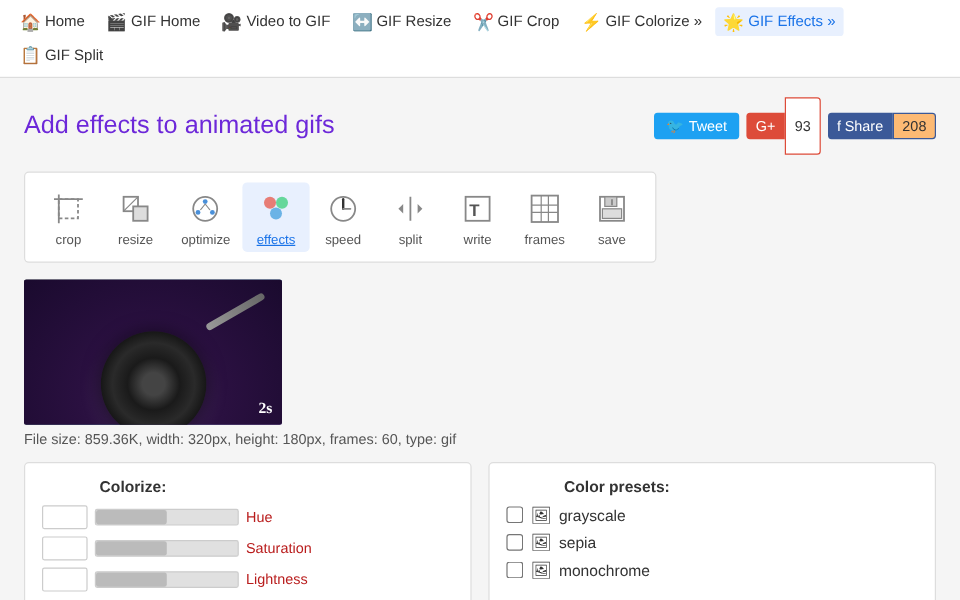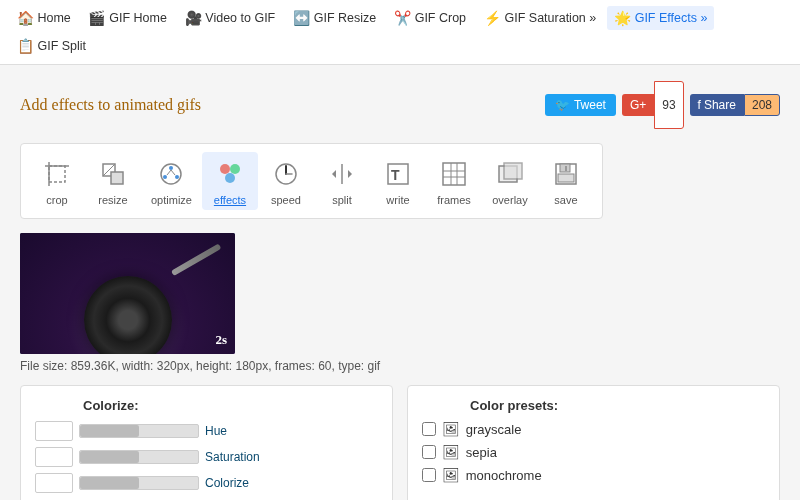--- a/index.html
+++ b/index.html
@@ -37,24 +37,23 @@
     }
 
     
     .header-row {
       display: flex;
       align-items: center;
       justify-content: space-between;
       margin-bottom: 14px;
     }
     .page-title {
-      font-size: 16px;
+      font-size: 21px;
       font-weight: normal;
-      color: #a16207;
-      font-family: Liberation Serif, serif;
+      color: #6d28d9;
     }
     .social-buttons {
       display: flex;
       gap: 6px;
       align-items: center;
     }
     .btn-tweet {
       background: #1da1f2;
       color: #fff;
       border: none;
@@ -203,21 +202,21 @@
       border-radius: 2px;
       position: relative;
     }
     .slider-fill {
       height: 100%;
       background: #bbb;
       border-radius: 2px;
     }
     .slider-label {
       font-size: 12px;
-      color: #0c4a6e;
+      color: #b91c1c;
       width: 60px;
     }
 
     
     .preset-row {
       display: flex;
       align-items: center;
       gap: 6px;
       margin-bottom: 7px;
       font-size: 13px;
@@ -252,21 +251,21 @@
   <a class="nav-item">
     <span class="nav-icon">↔️</span>
     <span>GIF Resize</span>
   </a>
   <a class="nav-item">
     <span class="nav-icon">✂️</span>
     <span>GIF Crop</span>
   </a>
   <a class="nav-item">
     <span class="nav-icon">⚡</span>
-    <span>GIF Saturation »</span>
+    <span>GIF Colorize »</span>
   </a>
   <a class="nav-item active">
     <span class="nav-icon">🌟</span>
     <span>GIF Effects »</span>
   </a>
   <a class="nav-item">
     <span class="nav-icon">📋</span>
     <span>GIF Split</span>
   </a>
 </div>
@@ -375,29 +374,20 @@
           <line x1="3" y1="17" x2="25" y2="17" stroke="#888" stroke-width="1"></line>
           <line x1="11" y1="3" x2="11" y2="25" stroke="#888" stroke-width="1"></line>
           <line x1="17" y1="3" x2="17" y2="25" stroke="#888" stroke-width="1"></line>
         </svg>
       </div>
       <span class="tool-label">frames</span>
     </div>
     <div class="tool-item">
       <div class="tool-icon-box">
         <svg width="28" height="28" viewBox="0 0 28 28" fill="none">
-          <rect x="3" y="6" width="18" height="16" stroke="#888" stroke-width="1.5" fill="#eee"></rect>
-          <rect x="8" y="3" width="18" height="16" stroke="#888" stroke-width="1.5" fill="#ddd" opacity="0.7"></rect>
-        </svg>
-      </div>
-      <span class="tool-label">overlay</span>
-    </div>
-    <div class="tool-item">
-      <div class="tool-icon-box">
-        <svg width="28" height="28" viewBox="0 0 28 28" fill="none">
           <rect x="4" y="4" width="20" height="20" stroke="#888" stroke-width="1.5" fill="none"></rect>
           <rect x="8" y="4" width="10" height="8" fill="#ccc" stroke="#888" stroke-width="1"></rect>
           <rect x="6" y="14" width="16" height="8" fill="#ddd" stroke="#888" stroke-width="1"></rect>
           <line x1="14" y1="6" x2="14" y2="11" stroke="#888" stroke-width="1.5"></line>
         </svg>
       </div>
       <span class="tool-label">save</span>
     </div>
   </div>
 
@@ -435,21 +425,21 @@
           <div class="slider-bar">
             <div class="slider-fill" style="width:50%;"></div>
           </div>
           <span class="slider-label">Saturation</span>
         </div>
         <div class="slider-row">
           <input type="text" class="slider-num" value="100" style="">
           <div class="slider-bar">
             <div class="slider-fill" style="width:50%;"></div>
           </div>
-          <span class="slider-label">Colorize</span>
+          <span class="slider-label">Lightness</span>
         </div>
       </div>
 
       <div class="control-box">
         
         
         
         
         
         

